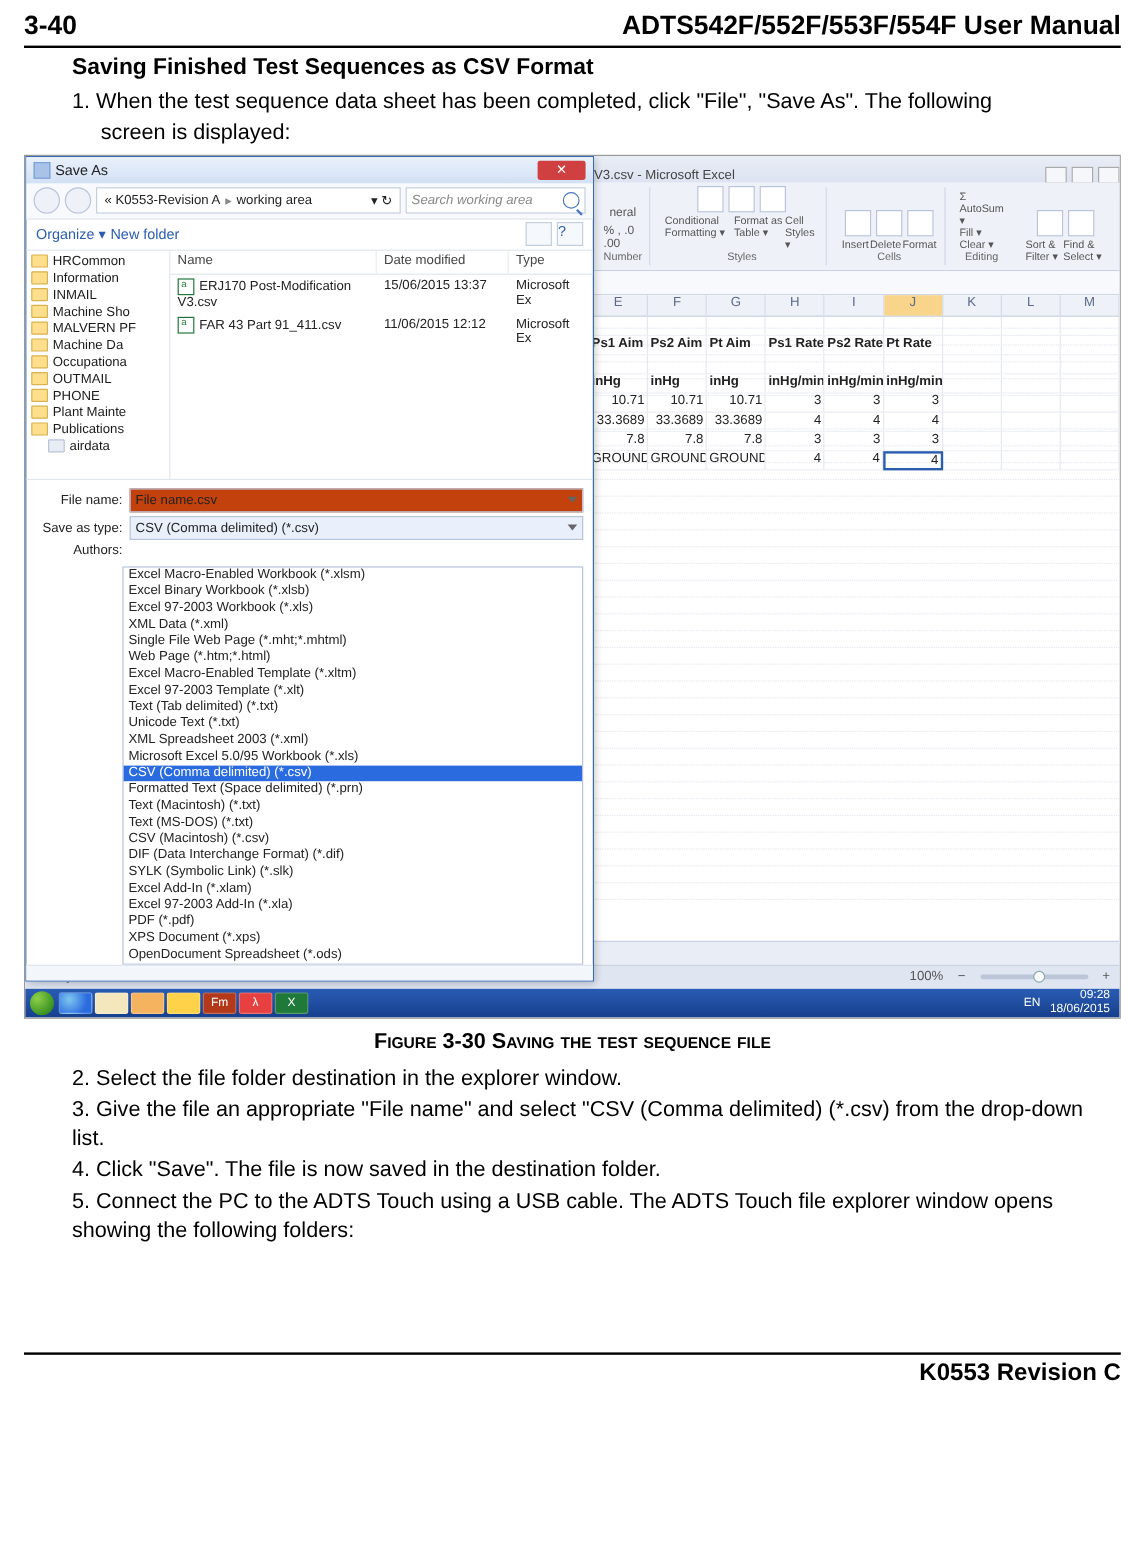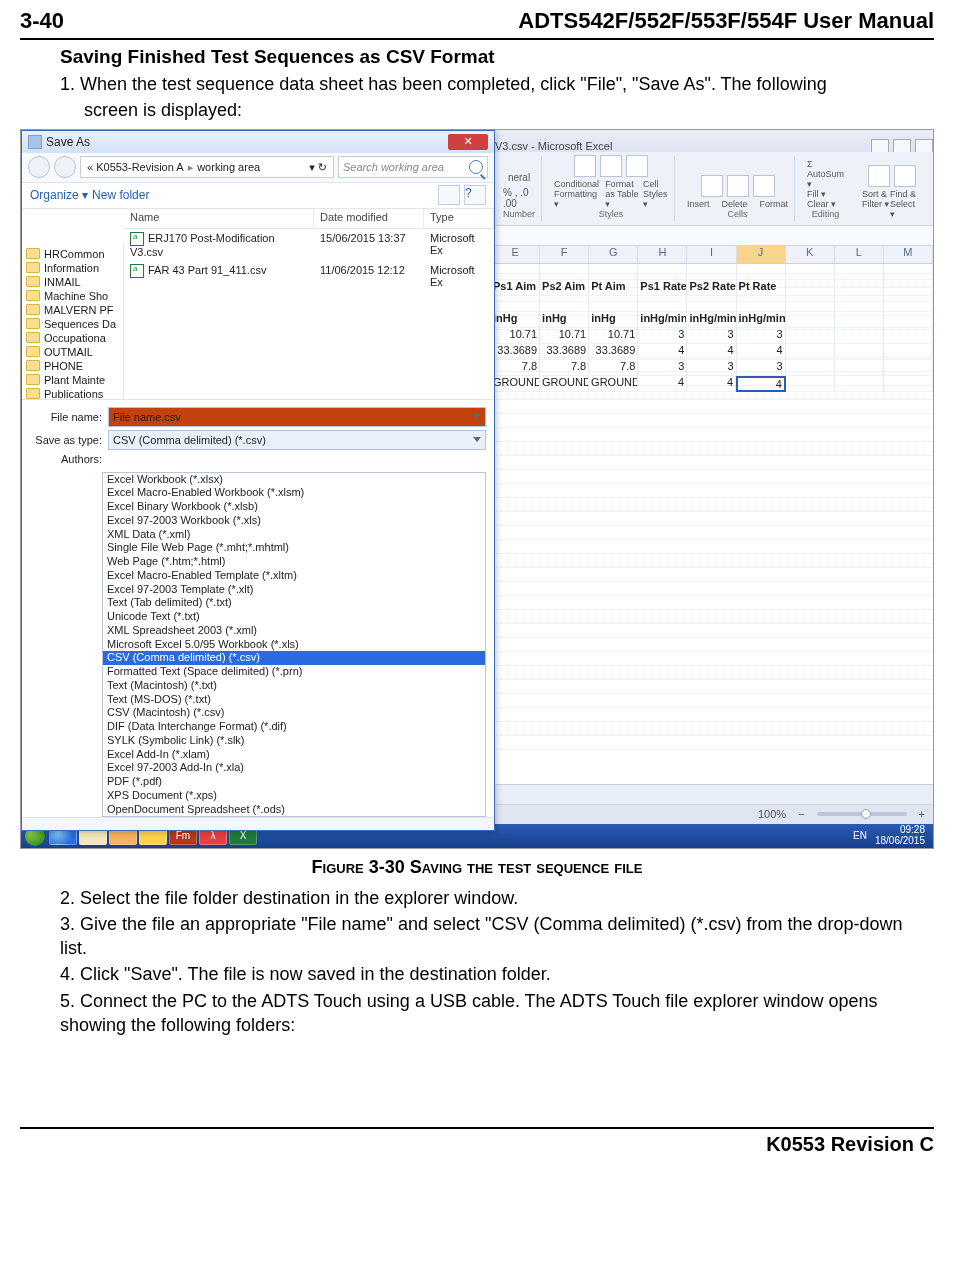--- a/index.html
+++ b/index.html
@@ -76,21 +76,21 @@
   .crumb-sep { color:#888; }
   .search { width: 150px; height: 22px; border:1px solid #c4cfde; background:#fff; display:flex; align-items:center; padding:0 4px; color:#888; font-style:italic; }
   .search .mag { width:14px; height:14px; border:1.5px solid #4a78c2; border-radius:50%; margin-left:auto; position:relative; }
   .search .mag:after { content:""; position:absolute; right:-4px; bottom:-4px; width:6px; height:1.5px; background:#4a78c2; transform:rotate(45deg); }
 
   .toolbar { height: 26px; border-bottom: 1px solid #e0e6ef; display:flex; align-items:center; padding:0 8px; gap:4px; font-size:12px; color:#2a5db0; }
   .toolbar .sp { flex:1; }
   .tb-btn { width:22px; height:20px; border:1px solid #c4cfde; background:#f5f8fc; }
 
   .dlg-body { display:flex; height: 190px; }
-  .tree { width: 102px; border-right:1px solid #e0e6ef; overflow:hidden; padding:2px 0;margin-top:36px; }
+  .tree { width: 120px; border-right:1px solid #e0e6ef; overflow:hidden; padding:2px 0; }
   .tree-item { display:flex; align-items:center; gap:4px; font-size:11px; color:#1a1a1a; padding:1px 4px; white-space:nowrap; }
   .tree-item .ficon { width:14px; height:11px; background:#ffdf8e; border:1px solid #d8b24c; border-radius:1px; }
   .tree-item.sub .ficon { background:#e8ecf4; border-color:#b8c4da; }
 
   .file-list { flex:1; display:flex; flex-direction:column; }
   .fl-hdr { display:flex; height:20px; border-bottom:1px solid #e0e6ef; font-size:11px; color:#444; }
   .fl-hdr .col { border-right:1px solid #e8ecf2; padding:2px 6px; }
   .c-name { flex:1; }
   .c-date { width:110px; }
   .c-type { width:70px; }
@@ -161,21 +161,21 @@
           <span>Cell Styles ▾</span>
         </div>
         <div class="lbl">Styles</div>
       </div>
       <div class="rgroup">
         <div class="row">
             <div class="icn"></div>
             <div class="icn"></div>
             <div class="icn"></div>
           </div>
-        <div class="row" style="gap:12px; font-size:9px;">
+        <div class="row" style="gap:1px; font-size:9px;">
           <span>Insert</span>
           <span>Delete</span>
           <span>Format</span>
         </div>
         <div class="lbl">Cells</div>
       </div>
       <div class="rgroup" style="border-right:none;">
         <div style="font-size:9px; text-align:left;">
           <div>Σ AutoSum ▾</div>
           <div>Fill ▾</div>
@@ -457,21 +457,21 @@
             <div class="tree-item">
               <span class="ficon"></span>
               <span>Machine Sho</span>
             </div>
             <div class="tree-item">
               <span class="ficon"></span>
               <span>MALVERN PF</span>
             </div>
             <div class="tree-item">
               <span class="ficon"></span>
-              <span>Sequences Da</span>
+              <span>Machine Da</span>
             </div>
             <div class="tree-item">
               <span class="ficon"></span>
               <span>Occupationa</span>
             </div>
             <div class="tree-item">
               <span class="ficon"></span>
               <span>OUTMAIL</span>
             </div>
             <div class="tree-item">
@@ -524,21 +524,20 @@
           <div class="finput combo">
               <span>CSV (Comma delimited) (*.csv)</span>
               <span class="arrow"></span>
             </div>
         </div>
         <div class="frow">
           <div class="flabel">Authors:</div>
         </div>
       </div>
       <div class="typelist" id="typelist">
-          <div class="tli">Excel Workbook (*.xlsx)</div>
           <div class="tli">Excel Macro-Enabled Workbook (*.xlsm)</div>
           <div class="tli">Excel Binary Workbook (*.xlsb)</div>
           <div class="tli">Excel 97-2003 Workbook (*.xls)</div>
           <div class="tli">XML Data (*.xml)</div>
           <div class="tli">Single File Web Page (*.mht;*.mhtml)</div>
           <div class="tli">Web Page (*.htm;*.html)</div>
           <div class="tli">Excel Macro-Enabled Template (*.xltm)</div>
           <div class="tli">Excel 97-2003 Template (*.xlt)</div>
           <div class="tli">Text (Tab delimited) (*.txt)</div>
           <div class="tli">Unicode Text (*.txt)</div>

